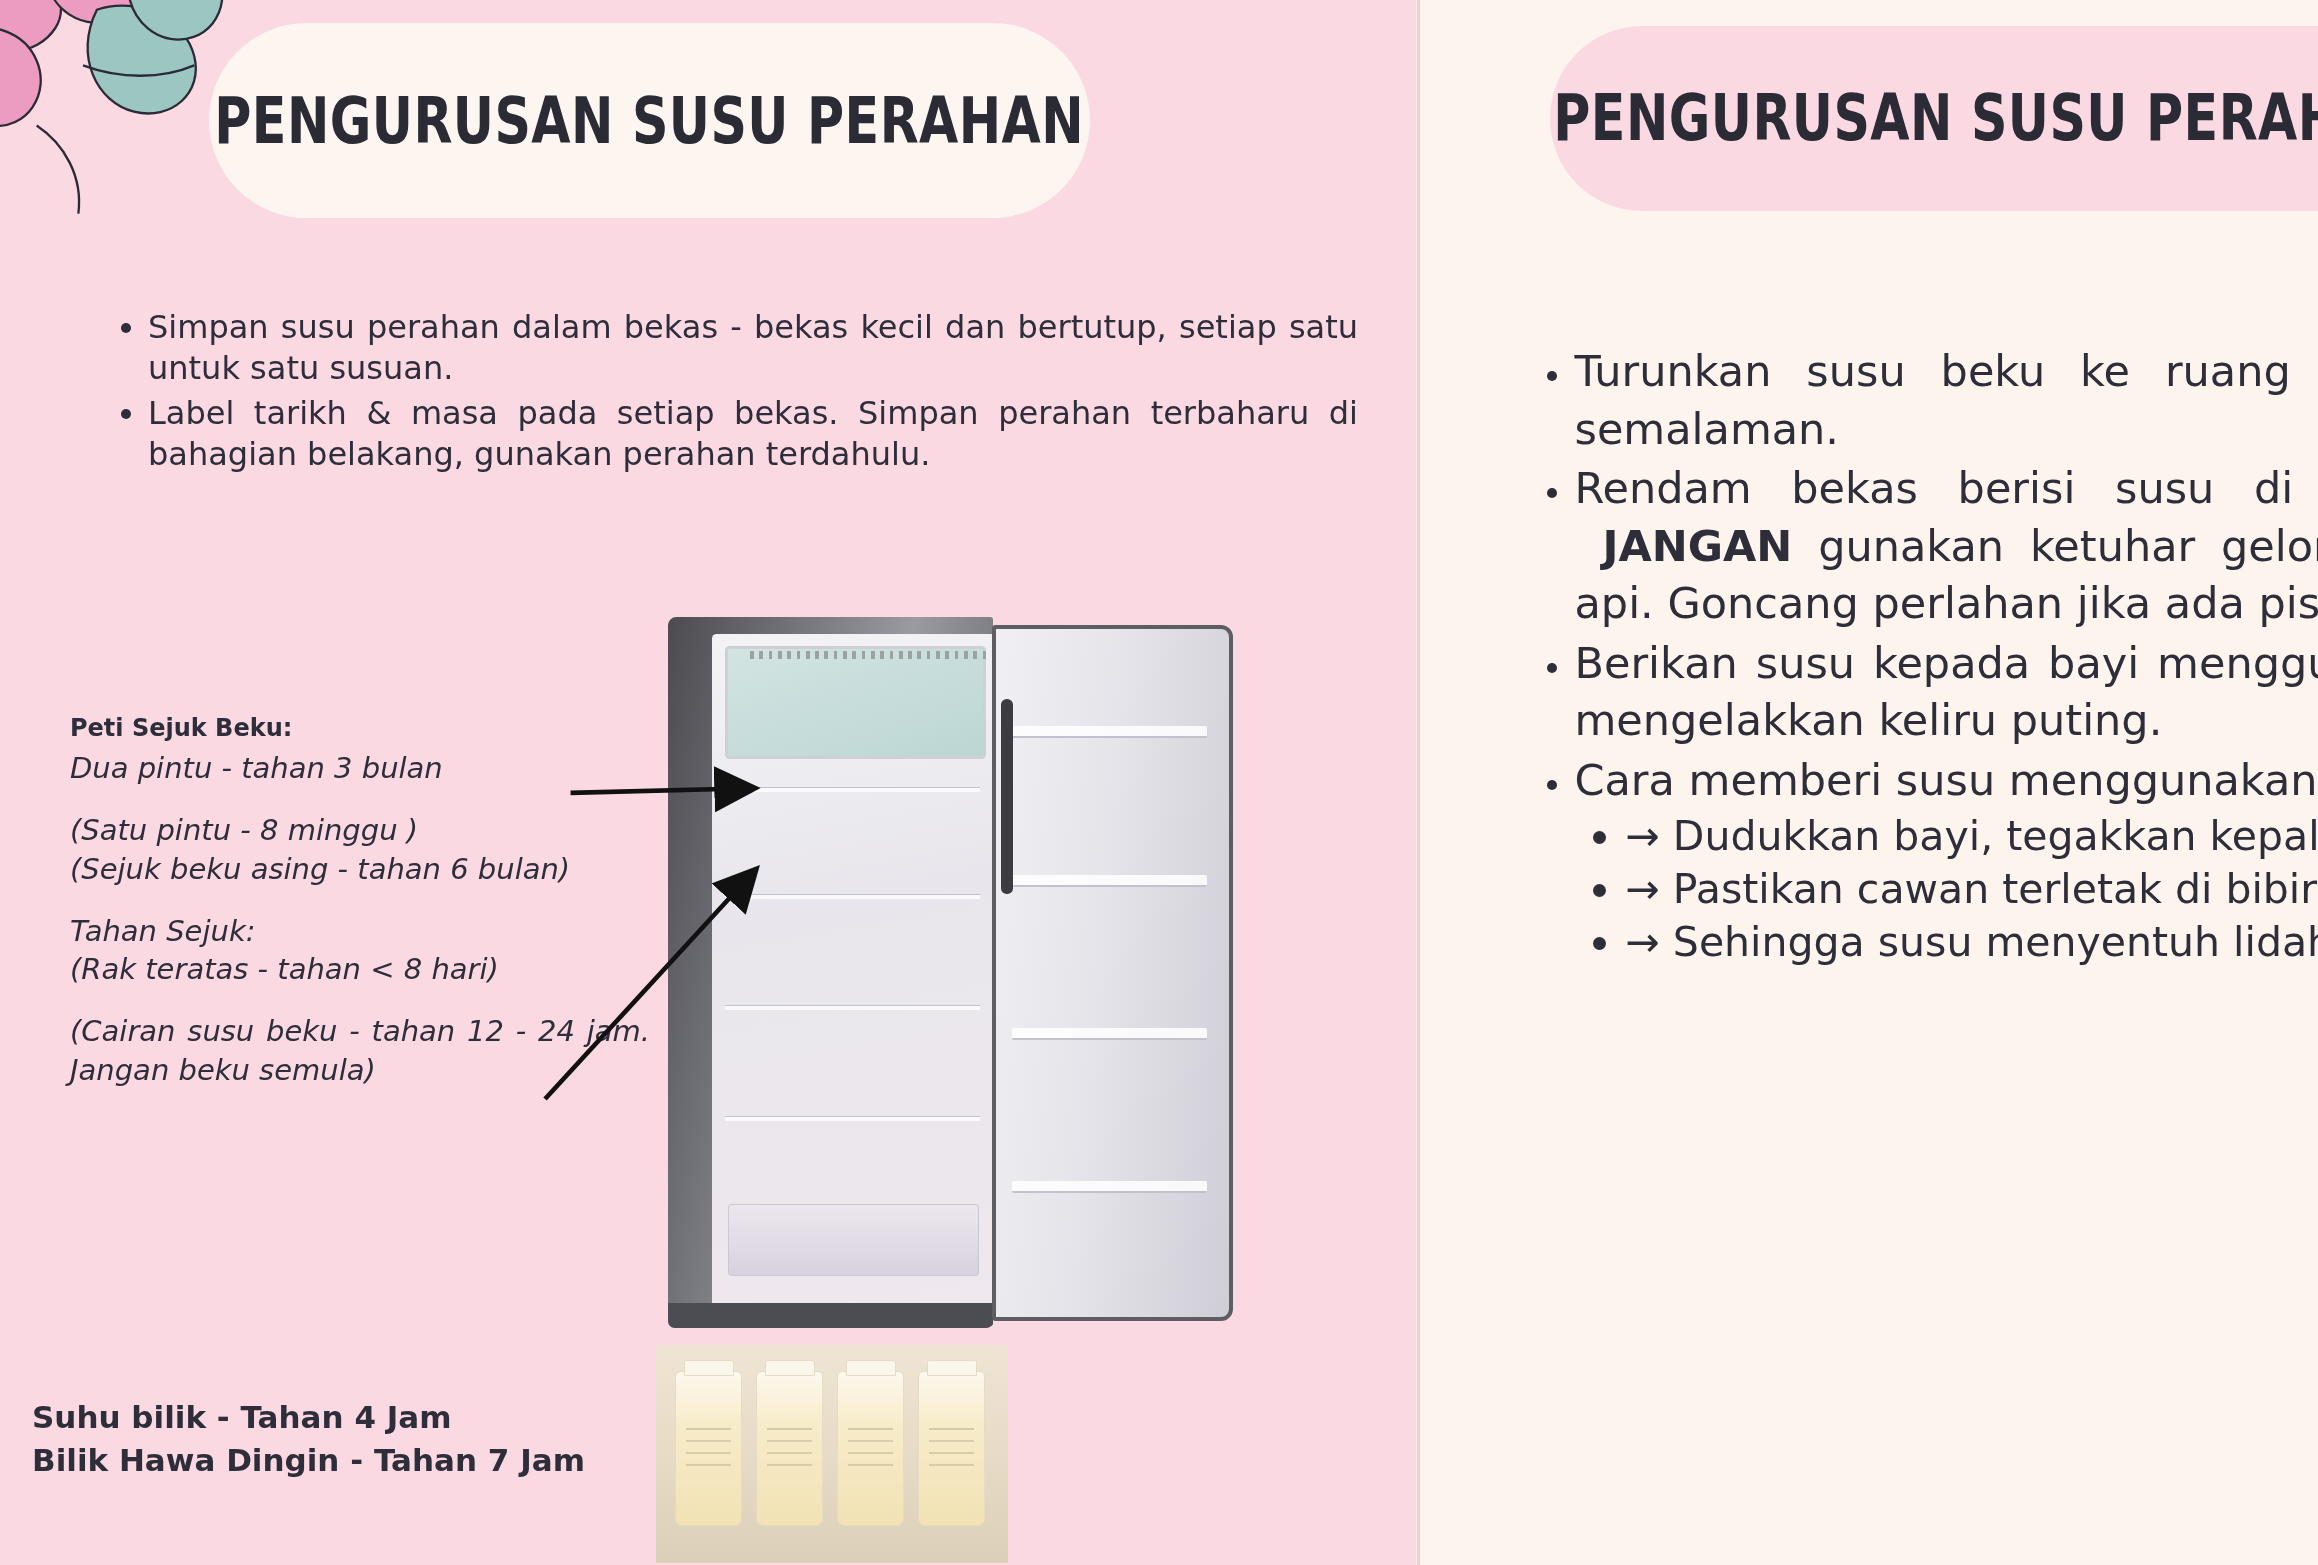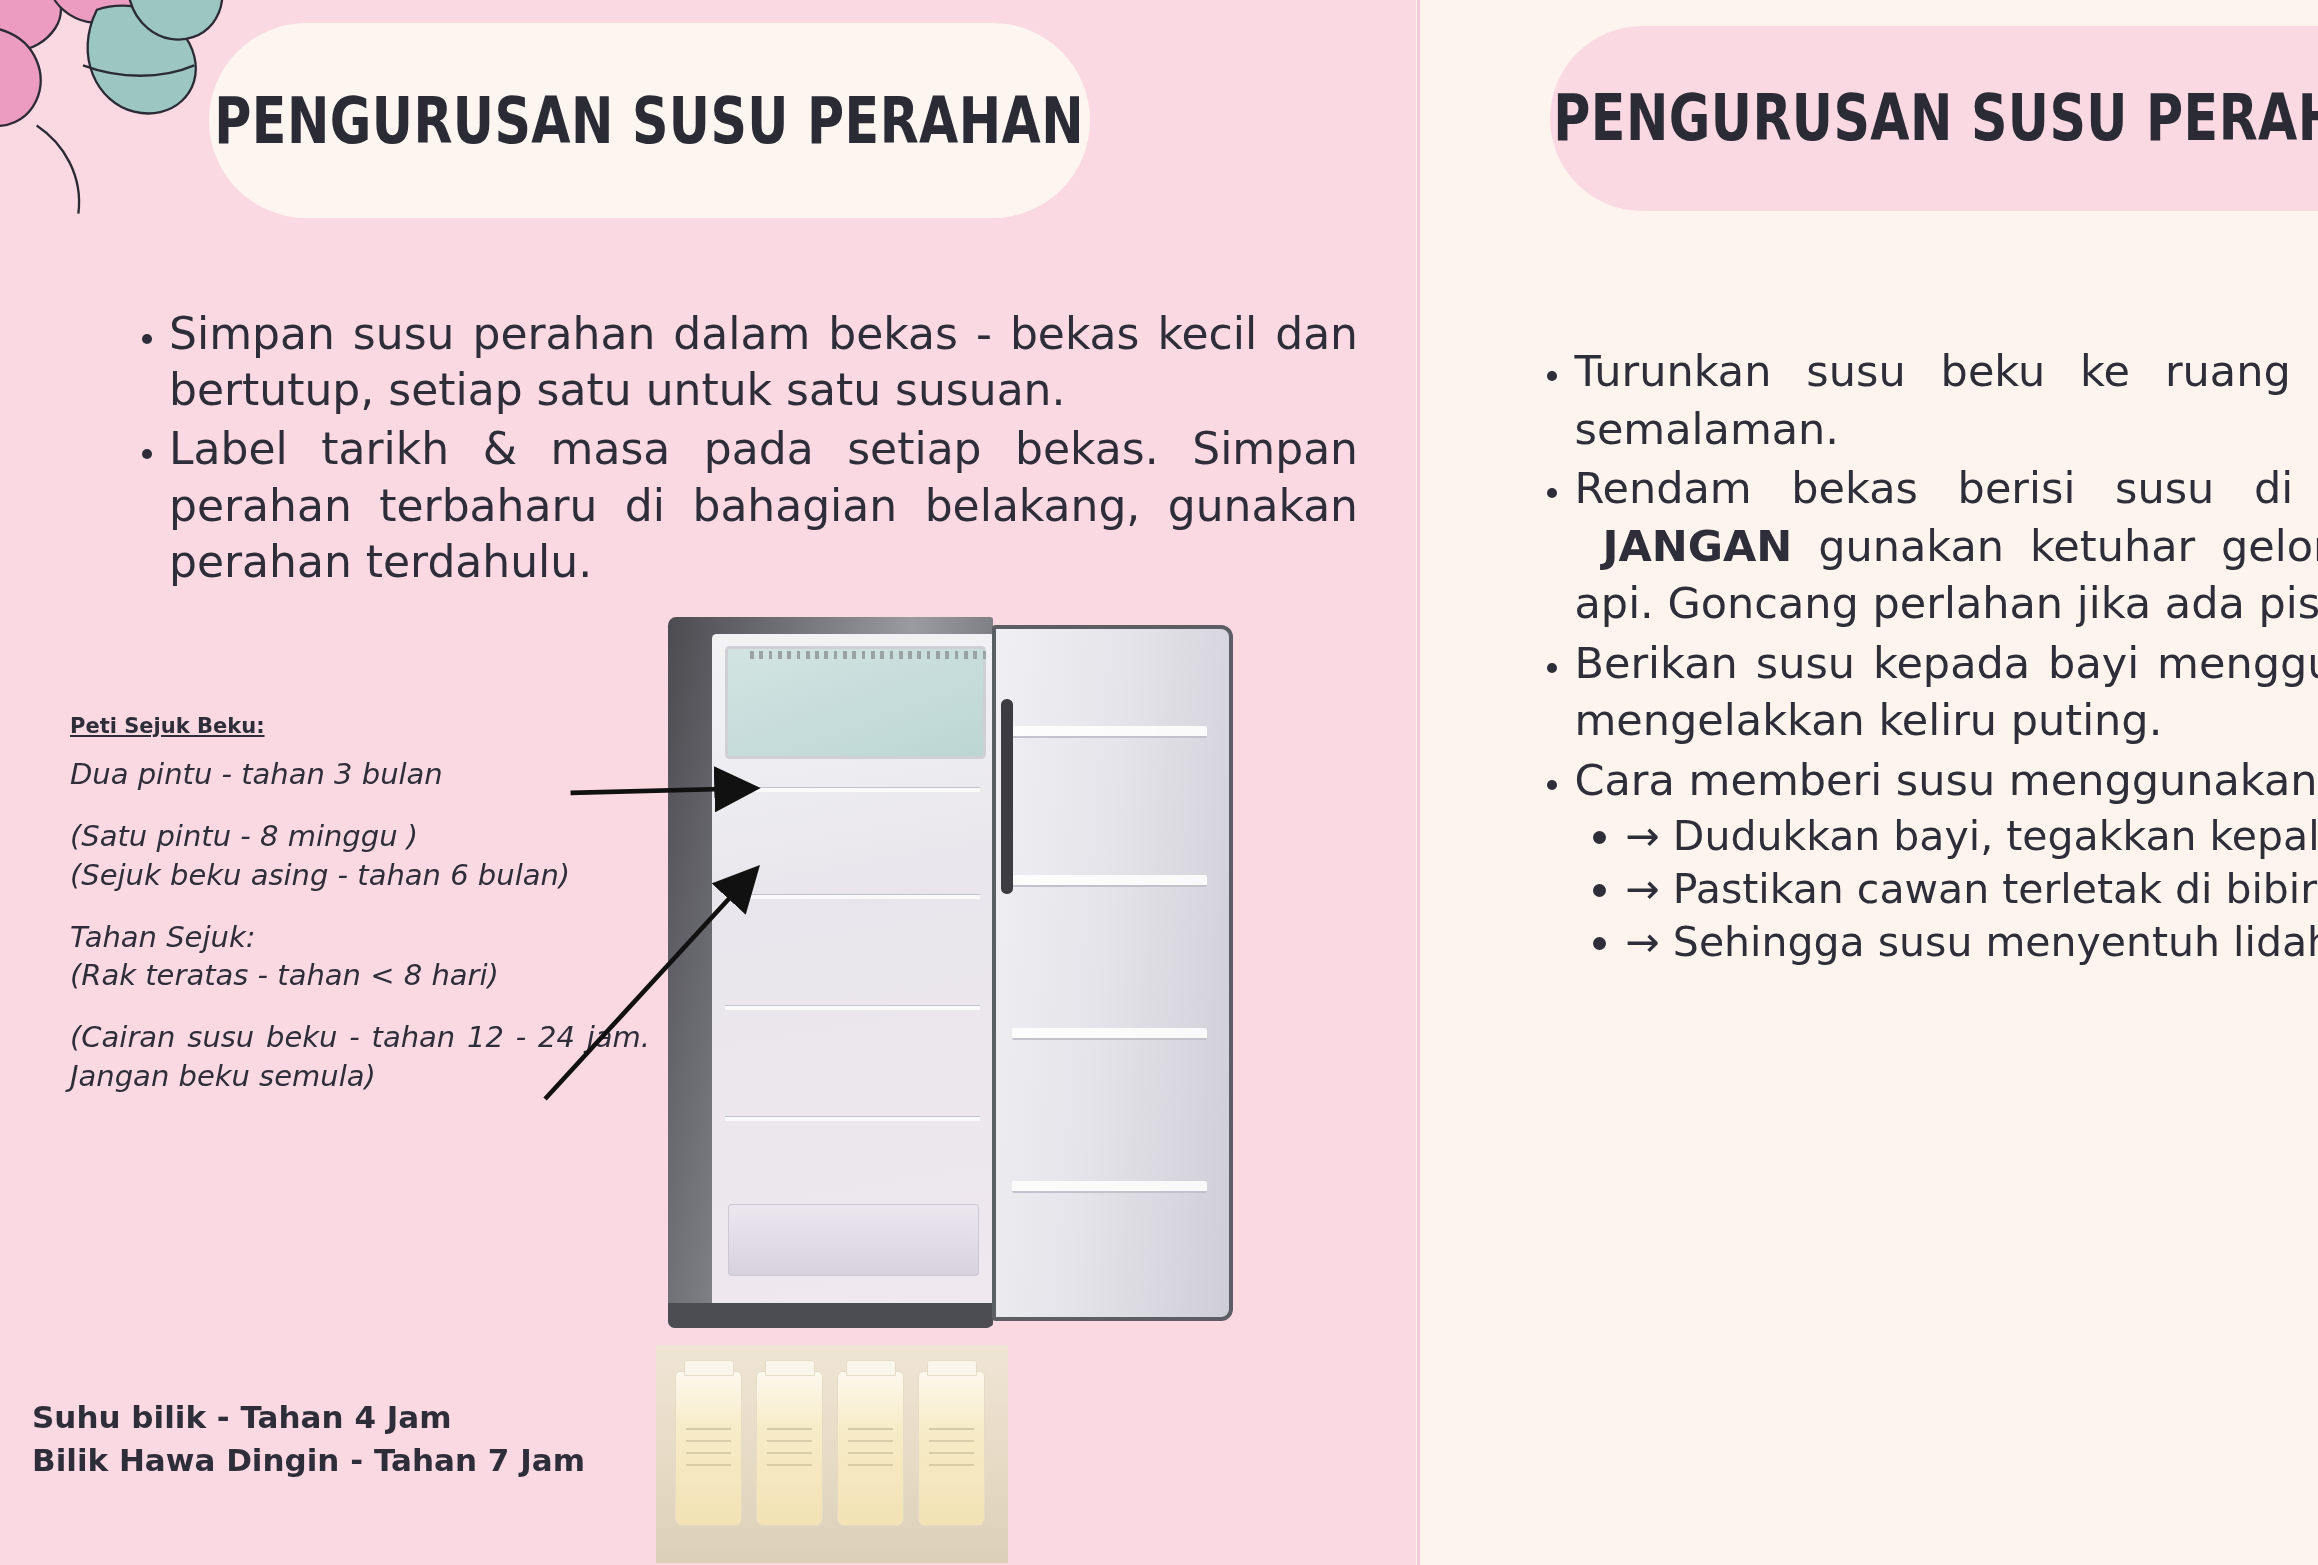--- a/index.html
+++ b/index.html
@@ -84,46 +84,44 @@
     width: 1261px;
     z-index: 15;
   }
   .left-bullets ul {
     margin: 0;
     padding-left: 51px;
     list-style: disc;
   }
   .left-bullets li {
     color: #2e2e3a;
-    font-size: 44px;
+    font-size: 32px;
     line-height: 1.28;
     text-align: justify;
     margin-bottom: 2.8px;
     font-family: "DejaVu Sans", "Liberation Sans", sans-serif;
     font-weight: 400;
-    margin-left: 21px;
   }
   .left-bullets li::marker { font-size: 33px; }
 
   
   .notes {
     position: absolute;
     left: 70px;
     top: 714px;
     width: 580px;
     z-index: 15;
   }
   .note-block { margin-bottom: 24px; }
   .note-head {
-    font-size: 21px;
+    font-size: 24px;
     font-weight: 700;
     color: #2e2e3a;
     font-family: "DejaVu Sans", "Liberation Sans", sans-serif;
-    margin-bottom: 17px;
-    text-decoration: underline;
+    margin-bottom: 7px;
   }
   .note-line {
     font-size: 29px;
     color: #2e2e3a;
     line-height: 1.32;
     font-family: "DejaVu Sans", "Liberation Sans", sans-serif;
     text-align: justify;
     font-style: italic;
   }
   .footer-note {

